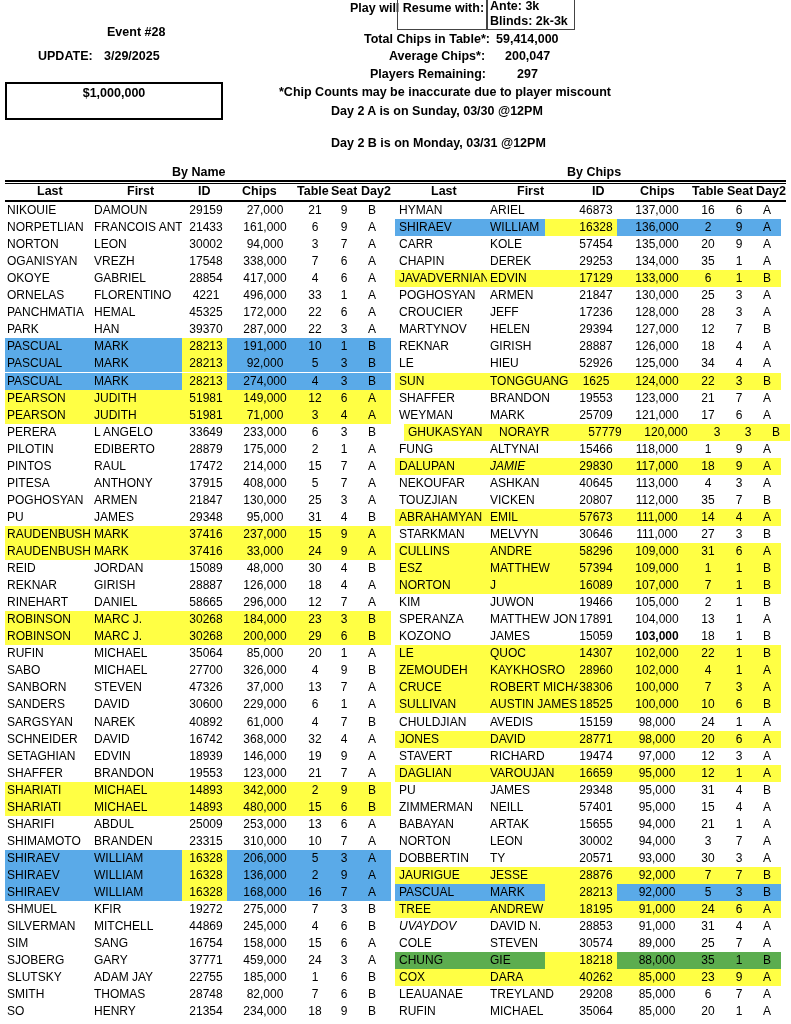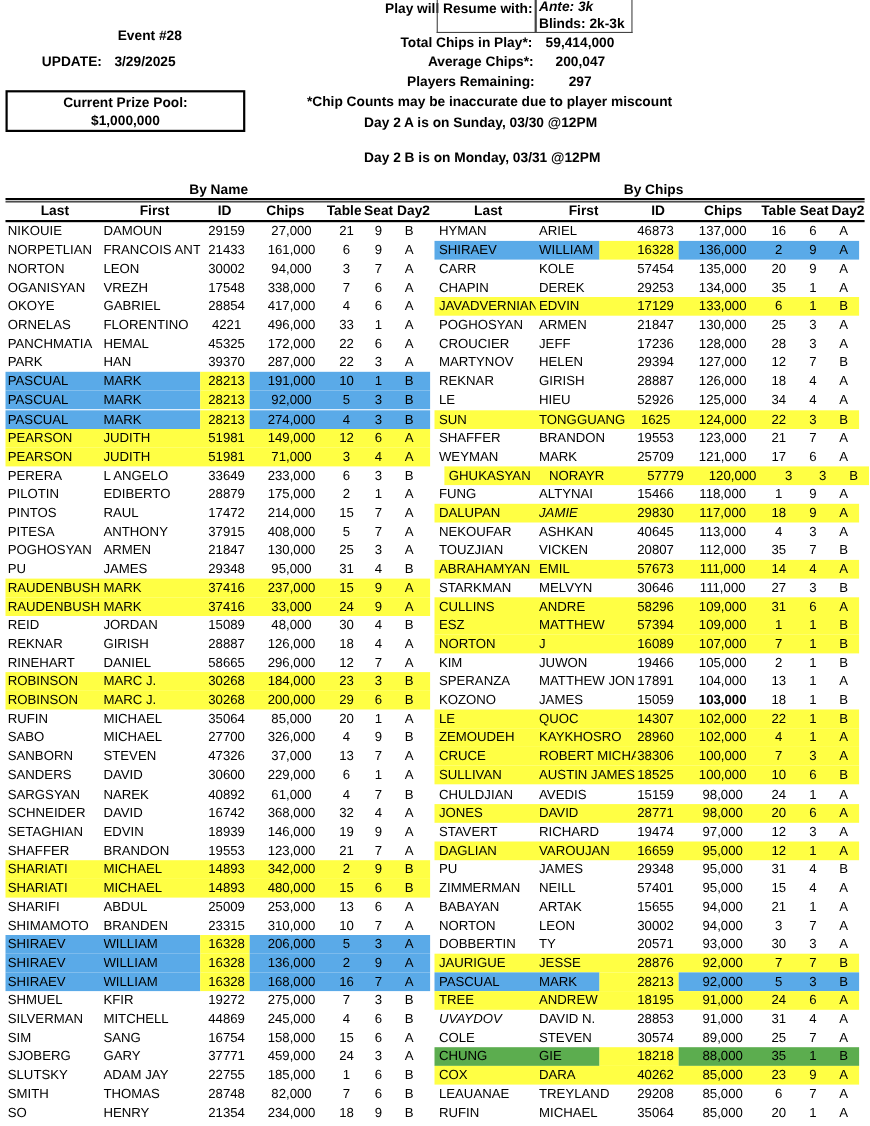--- a/index.html
+++ b/index.html
@@ -10,21 +10,21 @@
   .hdr { position: absolute; font-weight: bold; font-size: 12.5px; white-space: nowrap; }
   .prize-box {
     position: absolute; left: 5px; top: 82px; width: 218px; height: 38px;
     border: 2px solid #000; text-align: center; font-weight: bold; font-size: 12.5px; line-height: 17px; padding-top: 1px;
   }
   .resume-box {
     position: absolute; left: 397px; top: 0px; width: 178px; height: 30px;
     border: 1.5px solid #444; border-top: none;
   }
   .resume-box .divider { position: absolute; left: 88px; top: 0; width: 1.5px; height: 30px; background: #444; }
-  .resume-box .ante { position: absolute; left: 92px; top: -1px; font-weight: bold; font-size: 12.5px; font-style: italic; }
+  .resume-box .ante { position: absolute; left: 92px; top: -1px; font-weight: bold; font-size: 12.5px; }
   .resume-box .blinds { position: absolute; left: 92px; top: 14px; font-weight: bold; font-size: 12.5px; }
   .resume-label { position: absolute; left: 350px; top: 1px; font-weight: bold; font-size: 12.5px; }
 
   .section-title { position: absolute; top: 165px; font-weight: bold; font-size: 12.5px; }
   .rule { position: absolute; left: 5px; width: 781px; background: #000; }
   .rule.t1 { top: 180px; height: 1.5px; }
   .rule.t2 { top: 183px; height: 1px; }
   .rule.t3 { top: 200px; height: 1.5px; }
 
   .thead { position: absolute; top: 184px; height: 16px; font-weight: bold; font-size: 12.5px; }
@@ -40,32 +40,31 @@
   .row .bg { position: absolute; top: 0; height: 17px; }
 </style>
 </head>
 <body>
 
 <div class="hdr" data-name="event-title" style="left:107px; top:25px;">Event #28</div>
 <div class="hdr" data-name="update-label" style="left:38px; top:49px;">UPDATE:</div>
 <div class="hdr" data-name="update-date" style="left:104px; top:49px;">3/29/2025</div>
 
 <div class="prize-box" data-name="prize-pool-box">
-  <div data-name="prize-pool-label">Current Prize Pool:</div>
   <div data-name="prize-pool-value">$1,000,000</div>
 </div>
 
 <div class="resume-label" data-name="resume-label">Play will Resume with:</div>
 <div class="resume-box" data-name="resume-box">
   <div class="divider" data-name="resume-box-divider"></div>
   <div class="ante" data-name="ante-value">Ante: 3k</div>
   <div class="blinds" data-name="blinds-value">Blinds: 2k-3k</div>
 </div>
 
-<div class="hdr" data-name="total-chips-label-text" style="left:364px; top:32px;">Total Chips in Play*:</div>
+<div class="hdr" data-name="total-chips-label-text" style="left:364px; top:32px;">Total Chips in Table*:</div>
 <div class="hdr" data-name="total-chips-value" style="left:496px; top:32px;">59,414,000</div>
 <div class="hdr" data-name="average-chips-label" style="left:389px; top:49px;">Average Chips*:</div>
 <div class="hdr" data-name="average-chips-value" style="left:505px; top:49px;">200,047</div>
 <div class="hdr" data-name="players-remaining-label" style="left:370px; top:67px;">Players Remaining:</div>
 <div class="hdr" data-name="players-remaining-value" style="left:517px; top:67px;">297</div>
 <div class="hdr" data-name="chip-count-disclaimer" style="left:279px; top:85px;">*Chip Counts may be inaccurate due to player miscount</div>
 <div class="hdr" data-name="day2a-schedule" style="left:331px; top:104px;">Day 2 A is on Sunday, 03/30 @12PM</div>
 <div class="hdr" data-name="day2b-schedule" style="left:331px; top:136px;">Day 2 B is on Monday, 03/31 @12PM</div>
 
 <div class="section-title" data-name="by-name-title" style="left:172px;">By Name</div>

